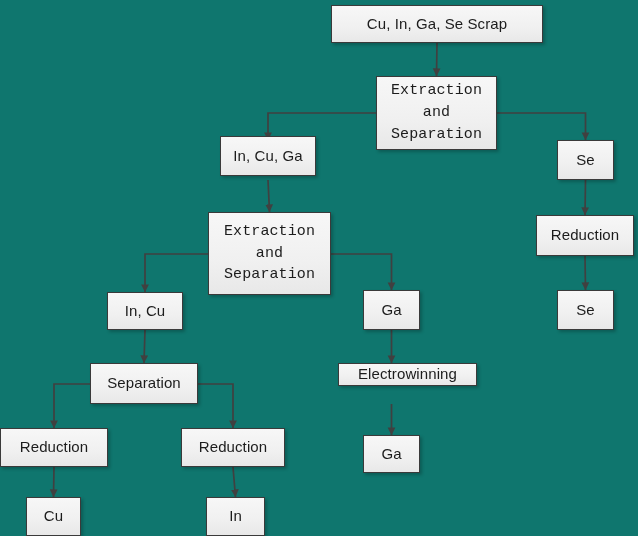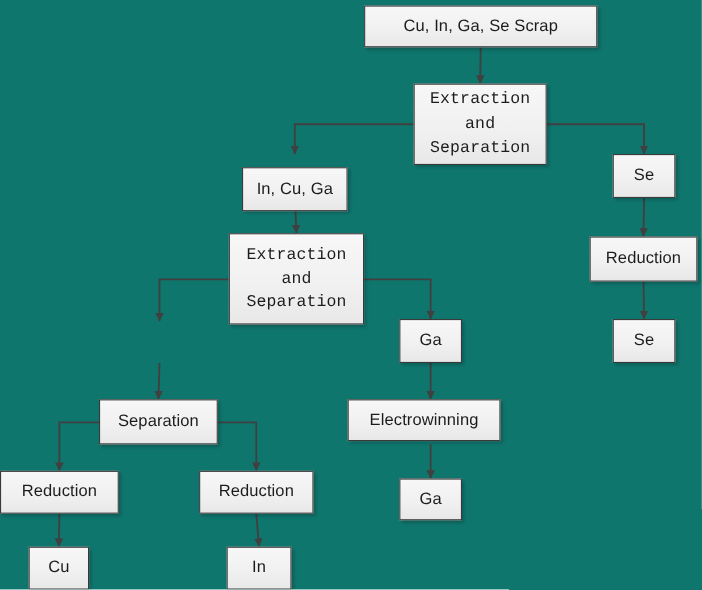--- a/index.html
+++ b/index.html
@@ -70,28 +70,29 @@
       <path d="M 198 384 L 233 384 L 233 428" fill="none" stroke="#404040" stroke-width="1.7" marker-end="url(#arrow)"></path>
       <path d="M 391.5 330 L 391.5 363" fill="none" stroke="#404040" stroke-width="1.7" marker-end="url(#arrow)"></path>
       <path d="M 391.5 404 L 391.5 435" fill="none" stroke="#404040" stroke-width="1.7" marker-end="url(#arrow)"></path>
       <path d="M 54 467 L 53.5 497" fill="none" stroke="#404040" stroke-width="1.7" marker-end="url(#arrow)"></path>
       <path d="M 233 467 L 235.5 497" fill="none" stroke="#404040" stroke-width="1.7" marker-end="url(#arrow)"></path>
     </svg>
 <div class="node" style="left: 331px; top: 5px; width: 212px; height: 38px; background: linear-gradient(rgb(247, 247, 247) 0%, rgb(240, 240, 240) 60%, rgb(232, 232, 232) 100%) rgb(242, 242, 242); border-color: rgb(58, 58, 58);">Cu, In, Ga, Se Scrap</div>
     <div class="node multi" style="left: 376px; top: 76px; width: 121px; height: 74px; background: linear-gradient(rgb(247, 247, 247) 0%, rgb(240, 240, 240) 60%, rgb(232, 232, 232) 100%) rgb(242, 242, 242); border-color: rgb(58, 58, 58);">Extraction
 and
 Separation</div>
-    <div class="node" style="left: 220px; top: 152px; width: 96px; height: 40px; background: linear-gradient(rgb(247, 247, 247) 0%, rgb(240, 240, 240) 60%, rgb(232, 232, 232) 100%) rgb(242, 242, 242); border-color: rgb(58, 58, 58);">In, Cu, Ga</div>
+    <div class="node" style="left: 220px; top: 136px; width: 96px; height: 40px; background: linear-gradient(rgb(247, 247, 247) 0%, rgb(240, 240, 240) 60%, rgb(232, 232, 232) 100%) rgb(242, 242, 242); border-color: rgb(58, 58, 58);">In, Cu, Ga</div>
     <div class="node" style="left: 557px; top: 140px; width: 57px; height: 40px; background: linear-gradient(rgb(247, 247, 247) 0%, rgb(240, 240, 240) 60%, rgb(232, 232, 232) 100%) rgb(242, 242, 242); border-color: rgb(58, 58, 58);">Se</div>
     <div class="node multi" style="left: 208px; top: 212px; width: 123px; height: 83px; background: linear-gradient(rgb(247, 247, 247) 0%, rgb(240, 240, 240) 60%, rgb(232, 232, 232) 100%) rgb(242, 242, 242); border-color: rgb(58, 58, 58);">Extraction
 and
 Separation</div>
     <div class="node" style="left: 536px; top: 215px; width: 98px; height: 41px; background: linear-gradient(rgb(247, 247, 247) 0%, rgb(240, 240, 240) 60%, rgb(232, 232, 232) 100%) rgb(242, 242, 242); border-color: rgb(58, 58, 58);">Reduction</div>
+    <div class="node" style="left: 107px; top: 292px; width: 76px; height: 38px; background: linear-gradient(rgb(247, 247, 247) 0%, rgb(240, 240, 240) 60%, rgb(232, 232, 232) 100%) rgb(242, 242, 242); border-color: rgb(58, 58, 58);">In, Cu</div>
     <div class="node" style="left: 363px; top: 290px; width: 57px; height: 40px; background: linear-gradient(rgb(247, 247, 247) 0%, rgb(240, 240, 240) 60%, rgb(232, 232, 232) 100%) rgb(242, 242, 242); border-color: rgb(58, 58, 58);">Ga</div>
     <div class="node" style="left: 557px; top: 290px; width: 57px; height: 40px; background: linear-gradient(rgb(247, 247, 247) 0%, rgb(240, 240, 240) 60%, rgb(232, 232, 232) 100%) rgb(242, 242, 242); border-color: rgb(58, 58, 58);">Se</div>
     <div class="node" style="left: 90px; top: 363px; width: 108px; height: 41px; background: linear-gradient(rgb(247, 247, 247) 0%, rgb(240, 240, 240) 60%, rgb(232, 232, 232) 100%) rgb(242, 242, 242); border-color: rgb(58, 58, 58);">Separation</div>
-    <div class="node" style="left: 316px; top: 363px; width: 139px; height: 38px; background: linear-gradient(rgb(247, 247, 247) 0%, rgb(240, 240, 240) 60%, rgb(232, 232, 232) 100%) rgb(242, 242, 242); border-color: rgb(58, 58, 58);">Electrowinning</div>
+    <div class="node" style="left: 338px; top: 363px; width: 139px; height: 23px; background: linear-gradient(rgb(247, 247, 247) 0%, rgb(240, 240, 240) 60%, rgb(232, 232, 232) 100%) rgb(242, 242, 242); border-color: rgb(58, 58, 58);">Electrowinning</div>
     <div class="node" style="left: 0px; top: 428px; width: 108px; height: 39px; background: linear-gradient(rgb(247, 247, 247) 0%, rgb(240, 240, 240) 60%, rgb(232, 232, 232) 100%) rgb(242, 242, 242); border-color: rgb(58, 58, 58);">Reduction</div>
     <div class="node" style="left: 181px; top: 428px; width: 104px; height: 39px; background: linear-gradient(rgb(247, 247, 247) 0%, rgb(240, 240, 240) 60%, rgb(232, 232, 232) 100%) rgb(242, 242, 242); border-color: rgb(58, 58, 58);">Reduction</div>
     <div class="node" style="left: 363px; top: 435px; width: 57px; height: 38px; background: linear-gradient(rgb(247, 247, 247) 0%, rgb(240, 240, 240) 60%, rgb(232, 232, 232) 100%) rgb(242, 242, 242); border-color: rgb(58, 58, 58);">Ga</div>
     <div class="node" style="left: 206px; top: 497px; width: 59px; height: 39px; background: linear-gradient(rgb(247, 247, 247) 0%, rgb(240, 240, 240) 60%, rgb(232, 232, 232) 100%) rgb(242, 242, 242); border-color: rgb(58, 58, 58);">In</div>
     <div class="node" style="left: 26px; top: 497px; width: 55px; height: 39px; background: linear-gradient(rgb(247, 247, 247) 0%, rgb(240, 240, 240) 60%, rgb(232, 232, 232) 100%) rgb(242, 242, 242); border-color: rgb(58, 58, 58);">Cu</div>
   </div>
 
 </body></html>

